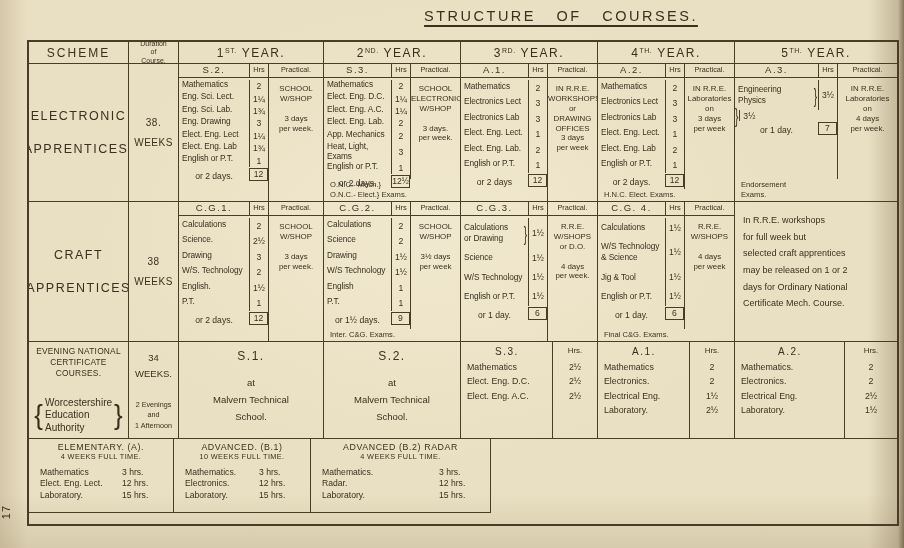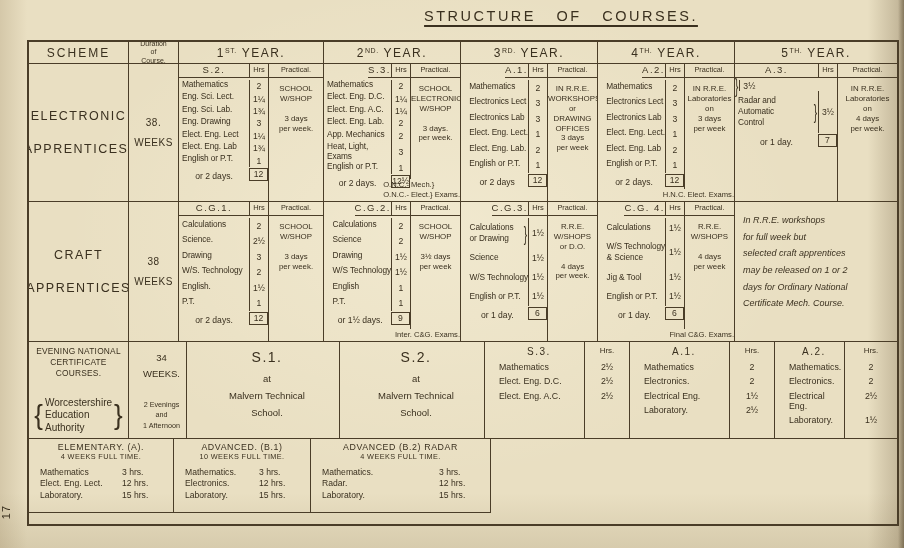--- a/index.html
+++ b/index.html
@@ -28,42 +28,42 @@
     padding-left:218px;font-size:14.5px;letter-spacing:2.5px;word-spacing:14px;
     text-decoration:underline;text-decoration-thickness:1.5px;text-underline-offset:4px;}
 
   .table{position:absolute;left:27px;top:40px;width:872px;height:486px;
     border:2px solid var(--ln);display:flex;flex-direction:column;background:transparent;}
   .trow{display:flex;border-bottom:1.5px solid var(--ln);min-height:0;}
   .trow:last-child{border-bottom:none;flex:1;}
   .thead{height:22px;}
   .r1{height:138px;}
   .r2{height:140px;}
-  .r3{height:97px;gap:8px;}
+  .r3{height:97px;}
   .cell{border-right:1.5px solid var(--ln);overflow:hidden;}
 
   .c1{width:100px;display:flex;align-items:center;justify-content:center;text-align:center;}
   .c2{width:50px;display:flex;align-items:center;justify-content:center;text-align:center;}
   .hcell{font-size:12px;letter-spacing:2px;}
   .durh{font-size:7px;letter-spacing:0;line-height:1.15;}
   .ylist{flex:1;display:flex;}
   .ylist .yh{display:flex;align-items:center;justify-content:center;font-size:12px;letter-spacing:1.5px;}
   .ylist .yh:nth-of-type(1){width:145px;}
   .ylist .yh:nth-of-type(2),.ylist .yh:nth-of-type(3),.ylist .yh:nth-of-type(4){width:137px;}
   .ylist .yh:nth-of-type(5){flex:1;border-right:none;}
   .yh sup{font-size:7px;letter-spacing:.5px;margin-top:-4px;}
   .yh .yw{margin-left:5px;}
 
   .scheme{font-size:12.5px;letter-spacing:1.5px;line-height:2.6;}
   .dur{font-size:10px;letter-spacing:.5px;line-height:2;}
 
   
   .ycell{display:flex;flex-direction:column;font-size:8.3px;}
   .cy1{width:145px;}
-  .cy2,.cy3,.cy4{width:137px;align-items:flex-end;}
+  .cy2,.cy3,.cy4{width:137px;}
   .cy5{flex:1;border-right:none;}
   .ysub{display:flex;height:14px;line-height:12.5px;border-bottom:1.5px solid var(--ln);flex:none;}
   .code{flex:1;text-align:center;font-size:9.5px;letter-spacing:1.5px;}
   .hl{width:19px;border-left:1.5px solid var(--ln);text-align:center;font-size:7.5px;}
   .pl{width:50px;border-left:1.5px solid var(--ln);text-align:center;font-size:7.3px;}
   .cy1 .pl{width:55px;}  .cy5 .pl{width:60px;}
   .ybody{display:flex;flex:1;min-height:0;}
   .subcol{flex:1;display:flex;flex-direction:column;padding-top:2px;min-width:0;}
   .srow{display:flex;}
   .sname{flex:1;padding-left:3px;line-height:1.18;letter-spacing:-.1px;min-height:12.4px;white-space:pre-line;}
@@ -72,36 +72,36 @@
   .sbrace{align-self:center;font-size:10px;transform:scaleY(2.1);margin-right:1px;}
   .sbrace:empty{display:none;}
   .shr{width:19px;border-left:1.5px solid var(--ln);display:flex;align-items:center;justify-content:center;font-size:8.6px;}
   .sfoot{display:flex;margin-top:1px;flex:none;}
   .salt{flex:1;text-align:center;padding-top:3px;font-size:8.6px;}
   .stotal{width:19px;height:13px;border:1.5px solid var(--ln);text-align:center;font-size:8.6px;line-height:10.5px;}
   .prac{width:50px;border-left:1.5px solid var(--ln);text-align:center;font-size:7.9px;line-height:1.25;padding-top:6px;}
   .cy1 .prac{width:55px;}  .cy5 .prac{width:60px;}
   .note{font-size:7.6px;padding:1px 0 2px 6px;line-height:1.25;flex:none;}
   .note:empty{display:none;}
-  .craftnote{padding:10px 4px 0 8px;font-size:9px;line-height:1.85;font-style:italic;}
+  .craftnote{padding:10px 4px 0 8px;font-size:9px;line-height:1.85;}
 
   
   .ecell{position:relative;font-size:8.8px;}
   .eline{position:absolute;top:0;bottom:0;right:44px;width:1.5px;background:var(--ln);}
   .cy5 .eline{right:52px;}
   .ehead{display:flex;padding-top:4px;}
   .ecode{flex:1;text-align:center;font-size:10px;letter-spacing:1.5px;}
   .ehl{width:44px;text-align:center;font-size:8px;}
   .cy5 .ehl{width:52px;}
   .erow{display:flex;padding-top:4.5px;}
   .en{flex:1;padding-left:6px;}
   .ev{width:44px;text-align:center;}
   .cy5 .ev{width:52px;}
   .ecell-t{text-align:center;padding-top:7px;font-size:9.5px;}
-  .ecode2{font-size:14px;letter-spacing:1.5px;margin-bottom:5px;}
+  .ecode2{font-size:12px;letter-spacing:1.5px;margin-bottom:11px;}
   .etext{line-height:1.8;}
   .evscheme{display:flex;flex-direction:column;justify-content:space-between;padding:4px 1px 4px 1px;text-align:center;}
   .evtop{font-size:8.4px;line-height:1.3;letter-spacing:.2px;}
   .auth{display:flex;align-items:center;justify-content:center;}
   .auth .brace{font-size:26px;font-weight:100;transform:scaleY(1.05);}
   .authlines{font-size:10px;line-height:1.25;text-align:left;margin:0 2px;}
   .evdurcell{flex-direction:column;justify-content:space-between;padding:8px 0 6px;}
   .evdur{font-size:9.5px;line-height:1.7;}
   .evsch{font-size:7.2px;line-height:1.5;}
 
@@ -387,42 +387,43 @@
     <div class="cell ycell cy5 tall">
       <div class="ysub">
         <span class="code">A.3.</span>
         <span class="hl">Hrs</span>
         <span class="pl">Practical.</span>
       </div>
       <div class="ybody">
         <div class="subcol">
           <div>
             <div class="srow">
+                <span class="sname">Engineering
+Physics</span>
                 <span class="sbrace">}</span>
                 <span class="shr">3½</span>
               </div>
               <div class="srow">
-                <span class="sname">Radar and
-Automatic
-Control</span>
                 <span class="sbrace">}</span>
                 <span class="shr">3½</span>
               </div>
           </div>
           <div class="sfoot">
               <span class="salt">or 1 day.</span>
               <span class="stotal">7</span>
             </div>
         </div>
         <div class="prac pre">IN R.R.E.
 Laboratories
 on
 4 days
 per week.</div>
       </div>
+      <div class="note pre">Endorsement
+Exams.</div>
     </div>
   </div>
 
   <div class="trow r2">
     <div class="cell c1 scheme">
         <span class="pre">CRAFT
 APPRENTICES</span>
       </div>
     <div class="cell c2 dur">
         <span class="pre">38

